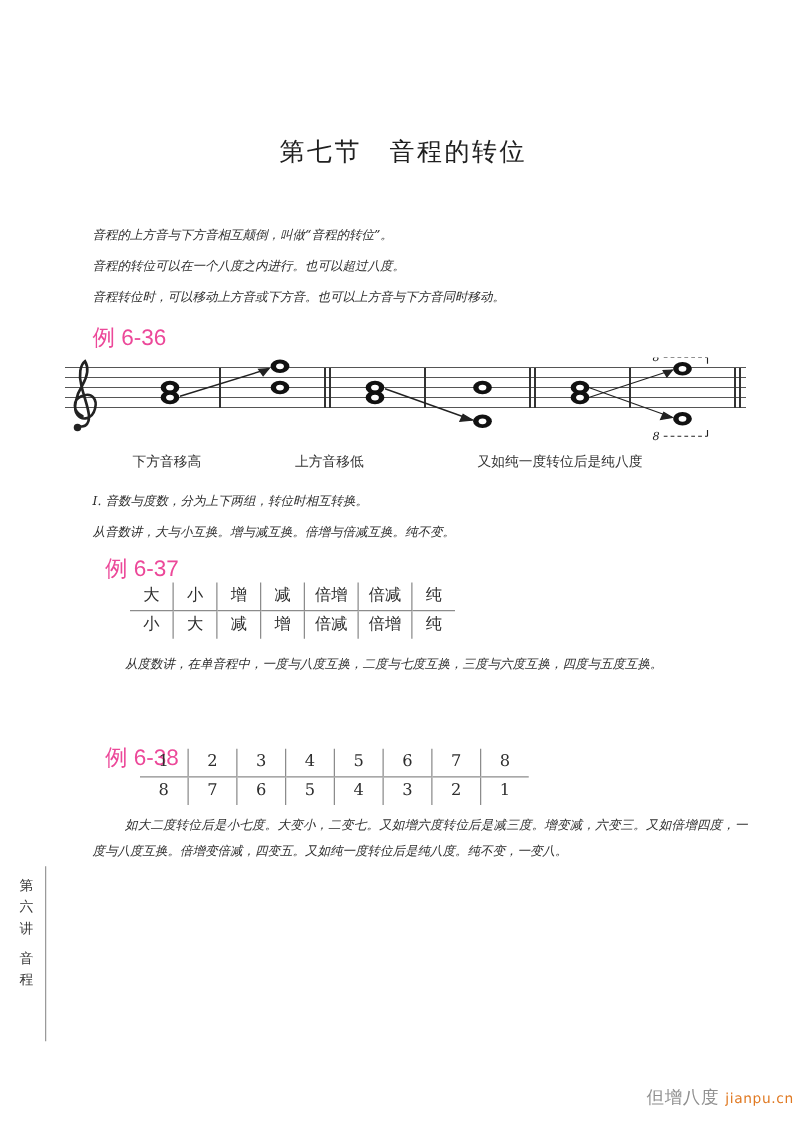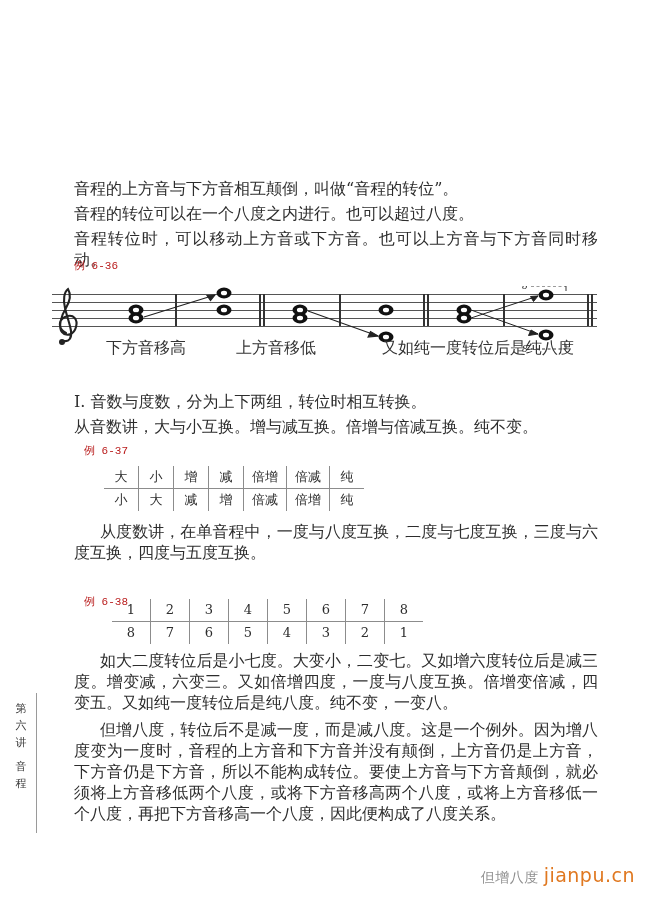--- a/index.html
+++ b/index.html
@@ -35,42 +35,44 @@
     text-align:center;
     font-size:20px;
     letter-spacing:2px;
     color:#202020;
   }
 
   
   .p{
     position:absolute;
     left:74px;width:524px;
-    font-size:16px;
+    font-size:10px;
     line-height:21px;
     color:#2d2d2d;
     text-align:justify;
+    font-style:italic;
   }
   .p.indent{text-indent:26px;}
 
   .exlabel{
     position:absolute;
-    font-size:11px;
-    color:#b91c1c;
-    font-family:Liberation Mono, monospace;
+    font-size:18px;
+    color:#ec4899;
+    font-family:Liberation Sans, sans-serif;
   }
 
   
   .staff-wrap{position:absolute;left:52px;top:286px;width:545px;height:72px;}
   .staff-svg{display:block;}
   .staff-caption{
     position:absolute;
-    font-size:16px;
+    font-size:11px;
     color:#333;
     white-space:nowrap;
+    margin-top:24px;
   }
 
   
   .tbl{
     position:absolute;
     border-collapse:collapse;
     font-size:13px;
     color:#2d2d2d;
   }
   .tbl td{
@@ -85,37 +87,38 @@
   .tbl.num td{padding:1px 10px 2px 10px;font-family:"DejaVu Serif","Liberation Serif",serif;}
 
   
   .watermark{
     position:absolute;right:10px;bottom:18px;
     font-size:14px;
     color:#8f8f8f;
     letter-spacing:0.5px;
     white-space:nowrap;
   }
-  .watermark .url{color:#e07820;font-family:"DejaVu Sans","Liberation Sans",sans-serif;font-size:19px;}
+  .watermark .url{color:#e07820;font-family:"DejaVu Sans","Liberation Sans",sans-serif;font-size:11px;}
 </style>
 </head>
 <body>
 
 <div class="page">
 
   <div class="side-tab">
     <span class="ch">第</span>
       <span class="ch">六</span>
       <span class="ch">讲</span>
     <span class="gap"></span>
     <span class="ch">音</span>
       <span class="ch">程</span>
   </div>
   <div class="side-rule"></div>
 
+  <div class="title">第七节　音程的转位</div>
 
   <div class="p" style="top:178px;">音程的上方音与下方音相互颠倒，叫做“音程的转位”。</div>
   <div class="p" style="top:203px;">音程的转位可以在一个八度之内进行。也可以超过八度。</div>
   <div class="p" style="top:228px;">音程转位时，可以移动上方音或下方音。也可以上方音与下方音同时移动。</div>
 
   <div class="exlabel" style="left:74px;top:258px;">例 6-36</div>
 
   <div class="staff-wrap">
     <svg class="staff-svg" width="545" height="72" viewBox="0 0 545 72" xmlns="http://www.w3.org/2000/svg">
 
@@ -279,20 +282,19 @@
         <td>5</td>
         <td>4</td>
         <td>3</td>
         <td>2</td>
         <td>1</td>
       </tr>
     </tbody>
   </table>
 
   <div class="p indent" style="top:650px;">如大二度转位后是小七度。大变小，二变七。又如增六度转位后是减三度。增变减，六变三。又如倍增四度，一度与八度互换。倍增变倍减，四变五。又如纯一度转位后是纯八度。纯不变，一变八。</div>
-  <div class="p indent" style="top:719px;">但增八度，转位后不是减一度，而是减八度。这是一个例外。因为增八度变为一度时，音程的上方音和下方音并没有颠倒，上方音仍是上方音，下方音仍是下方音，所以不能构成转位。要使上方音与下方音颠倒，就必须将上方音移低两个八度，或将下方音移高两个八度，或将上方音移低一个八度，再把下方音移高一个八度，因此便构成了八度关系。</div>
 
   <div class="watermark">
     <span>但增八度</span>
     <span class="url">jianpu.cn</span>
   </div>
 
 </div>
 
 </body></html>

